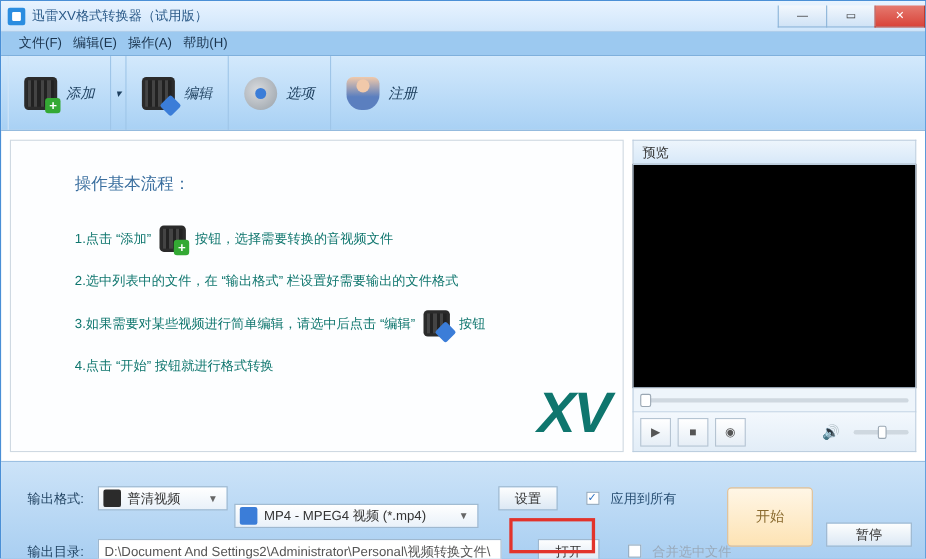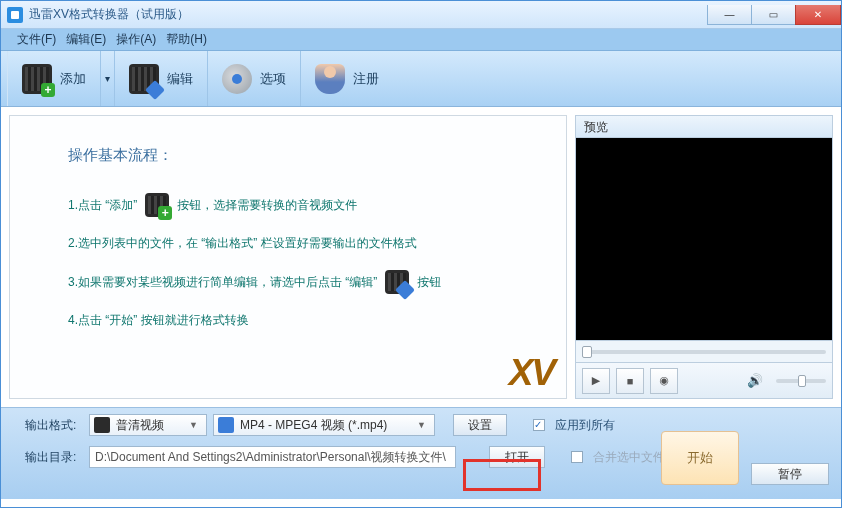--- a/index.html
+++ b/index.html
@@ -15,21 +15,21 @@
 .win-controls { margin-left: auto; display: flex; }
 .win-btn { width: 44px; height: 20px; display: flex; align-items: center; justify-content: center; font-size: 10px; border: 1px solid #8bb3d8; border-top: none; background: linear-gradient(#f2f7fd,#d0e3f6); color: #333; }
 .win-btn.close { background: linear-gradient(#e57a6f,#d9443a); border-color: #b83c33; color: #fff; width: 46px; }
 .win-btn:not(:last-child){ border-right: none; }
 
 
 .menubar { height: 22px; background: #9cc9f0; display: flex; align-items: center; padding: 0 16px; gap: 10px; border-bottom: 1px solid #7fb0dc; }
 .menu-item { font-size: 12px; color: #1c3650; cursor: default; }
 
 
-.toolbar { height: 56px; background: linear-gradient(#d3e9fc,#a9d1f4); display: flex; align-items: stretch; padding: 0 6px; border-bottom: 1px solid #8ab4db; gap: 0; }
+.toolbar { height: 68px; background: linear-gradient(#d3e9fc,#a9d1f4); display: flex; align-items: stretch; padding: 0 6px; border-bottom: 1px solid #8ab4db; gap: 0; font-style: italic; }
 .tool-btn { display: flex; align-items: center; padding: 0 14px; gap: 8px; font-size: 13px; color: #1d3f5e; border-right: 1px solid #9ec5e8; }
 .tool-btn:first-child{ border-left:1px solid #cfe4f7;}
 .tool-dd { width: 14px; display:flex; align-items:center; justify-content:center; border-right:1px solid #9ec5e8; color:#1d3f5e; font-size:10px;}
 .tool-icon { width: 30px; height: 30px; position: relative; }
 .i-add { background: #2b2b2b; border-radius: 4px; position: relative; }
 .i-add::before{content:"";position:absolute;left:3px;top:3px;right:3px;bottom:3px;background:repeating-linear-gradient(90deg,#444 0 3px,#222 3px 6px);}
 .i-add::after{content:"+";position:absolute;right:-3px;bottom:-3px;width:14px;height:14px;background:#34a934;border-radius:3px;color:#fff;font-size:12px;line-height:14px;text-align:center;font-weight:bold;}
 .i-edit { background: #2b2b2b; border-radius: 4px; position:relative;}
 .i-edit::before{content:"";position:absolute;left:3px;top:3px;right:3px;bottom:3px;background:repeating-linear-gradient(90deg,#444 0 3px,#222 3px 6px);}
 .i-edit::after{content:"";position:absolute;right:-3px;bottom:-3px;width:14px;height:14px;background:#3b7dd8;border-radius:2px;transform:rotate(45deg);}
@@ -37,42 +37,42 @@
 .i-opt::after{content:"";position:absolute;left:10px;top:10px;width:10px;height:10px;border-radius:50%;background:#3b7dd8;}
 .i-reg { background: linear-gradient(#f1c9aa,#5b7fbf 60%); border-radius: 6px 6px 14px 14px; position:relative;}
 .i-reg::after{content:"";position:absolute;left:9px;top:2px;width:12px;height:12px;border-radius:50%;background:#f1c9aa;}
 
 
 .body-area { display:flex; padding: 8px; gap:8px; height:300px;}
 .main-panel { flex:1; border:1px solid #cfd9e2; background:#fdfeff; position:relative; padding: 30px 28px 18px 58px;}
 .main-panel h3{ font-size:15px; color:#3b6f9f; font-weight:normal; margin-bottom:28px;}
 .step{ font-size:12px; color:#0f766e; margin-bottom:18px; display:flex; align-items:center; gap:4px;}
 .step .tool-icon{ width:24px; height:24px; display:inline-block; margin:0 4px;}
-.xv-logo{ position:absolute; right:12px; bottom:4px; font-size:37px; font-weight:bold; font-style:italic; color:#a16207; letter-spacing:-2px;}
+.xv-logo{ position:absolute; right:12px; bottom:4px; font-size:52px; font-weight:bold; font-style:italic; color:#0f766e; letter-spacing:-2px;}
 
 .preview-panel { width:258px; display:flex; flex-direction:column;}
 .preview-head { height:22px; background:linear-gradient(#edf5fc,#d7e8f8); border:1px solid #bccedf; border-bottom:none; font-size:12px; padding:3px 8px; color:#333;}
 .preview-video { flex:1; background:#000; border:1px solid #bccedf;}
 .preview-seek { height:22px; border:1px solid #bccedf; border-top:none; display:flex; align-items:center; padding:0 6px; gap:6px; background:#eef5fb;}
 .seek-track{flex:1;height:4px;background:#cfd8e0;border-radius:2px;position:relative;}
 .seek-thumb{position:absolute;left:0;top:-4px;width:10px;height:12px;background:#fff;border:1px solid #9aa7b3;border-radius:2px;}
 .preview-controls{ height:36px; border:1px solid #bccedf; border-top:none; display:flex; align-items:center; padding:0 6px; gap:6px; background:linear-gradient(#f3f8fd,#e2edf7);}
 .pc-btn{width:28px;height:26px;border:1px solid #b5c4d2;background:linear-gradient(#fff,#e6eef6);display:flex;align-items:center;justify-content:center;font-size:11px;color:#555;}
 .vol-track{width:50px;height:4px;background:#cfd8e0;border-radius:2px;position:relative;margin-left:6px;}
 .vol-thumb{position:absolute;left:22px;top:-4px;width:8px;height:12px;background:#fff;border:1px solid #9aa7b3;border-radius:2px;}
 
 
 .bottom{ padding:6px 10px 10px 24px; background:linear-gradient(#cce3f8,#a8cef1); border-top:1px solid #9cc0e2; height:92px;}
 .row{ display:flex; align-items:center; gap:6px; margin-bottom:10px;}
 .lbl{ font-size:12px; color:#1d3f5e; width:58px;}
 .combo{ height:22px; border:1px solid #9fb8cf; background:linear-gradient(#fff,#e9f1f9); display:flex; align-items:center; font-size:12px; color:#333; padding:0 4px;}
 .combo .cicon{width:16px;height:16px;background:#2b2b2b;margin-right:6px;border-radius:2px;}
 .combo.blue .cicon{background:#3b7dd8;}
 .combo .dd{margin-left:auto;font-size:9px;color:#666;padding:0 4px;}
-.combo1{width:118px;} .combo2{width:222px;}
+.combo1{width:118px;} .combo2{width:222px;margin-top:32px;}
 .btn{height:22px;padding:0 14px;border:1px solid #9fb8cf;background:linear-gradient(#fdfefe,#dce8f4);font-size:12px;color:#333;display:flex;align-items:center;margin-left:12px;}
 .txt{height:22px;border:1px solid #9fb8cf;background:#fff;font-size:12px;color:#555;padding:0 5px;flex:0 0 367px;display:flex;align-items:center;}
 .chk{width:12px;height:12px;border:1px solid #8fa8be;background:#fff;margin-right:4px;}
 .chk.checked::after{content:"✓";font-size:10px;color:#2b6fc0;display:block;line-height:10px;}
 .chklbl{font-size:12px;color:#284f73;}
 .chklbl.dis{color:#9aaabb;}
 .right-btns{position:absolute;right:12px;bottom:14px;display:flex;flex-direction:column;align-items:flex-end;gap:6px;}
 .wide-btn{width:78px;height:22px;border:1px solid #9fb8cf;background:linear-gradient(#fdfefe,#dce8f4);font-size:12px;color:#333;display:flex;align-items:center;justify-content:center;}
 .start-btn{position:absolute;right:102px;bottom:14px;width:78px;height:54px;border:1px solid #e5c193;border-radius:4px;background:linear-gradient(#fff6e6,#fde3b4);font-size:13px;color:#8a6a2e;display:flex;align-items:center;justify-content:center;}
 .highlight-box{position:absolute;border:3px solid #e2332b;pointer-events:none;}

